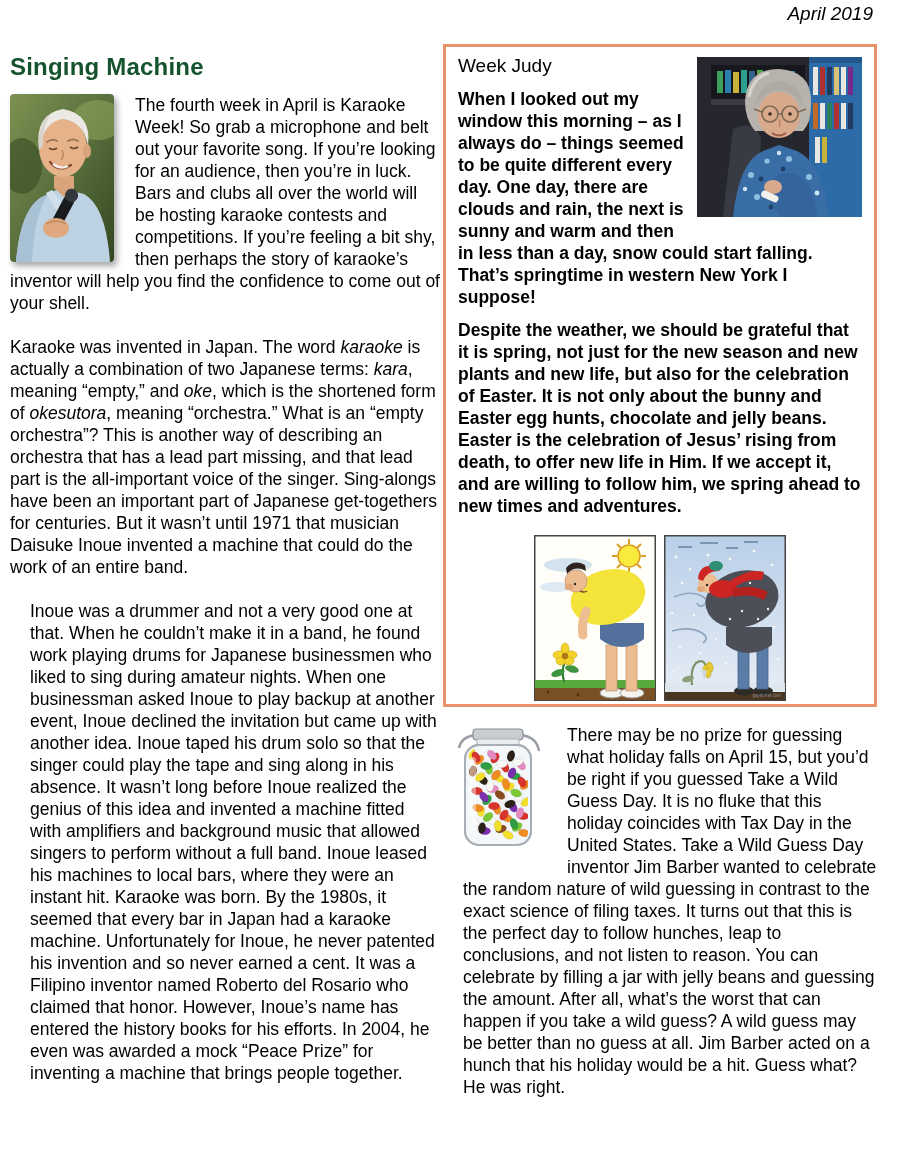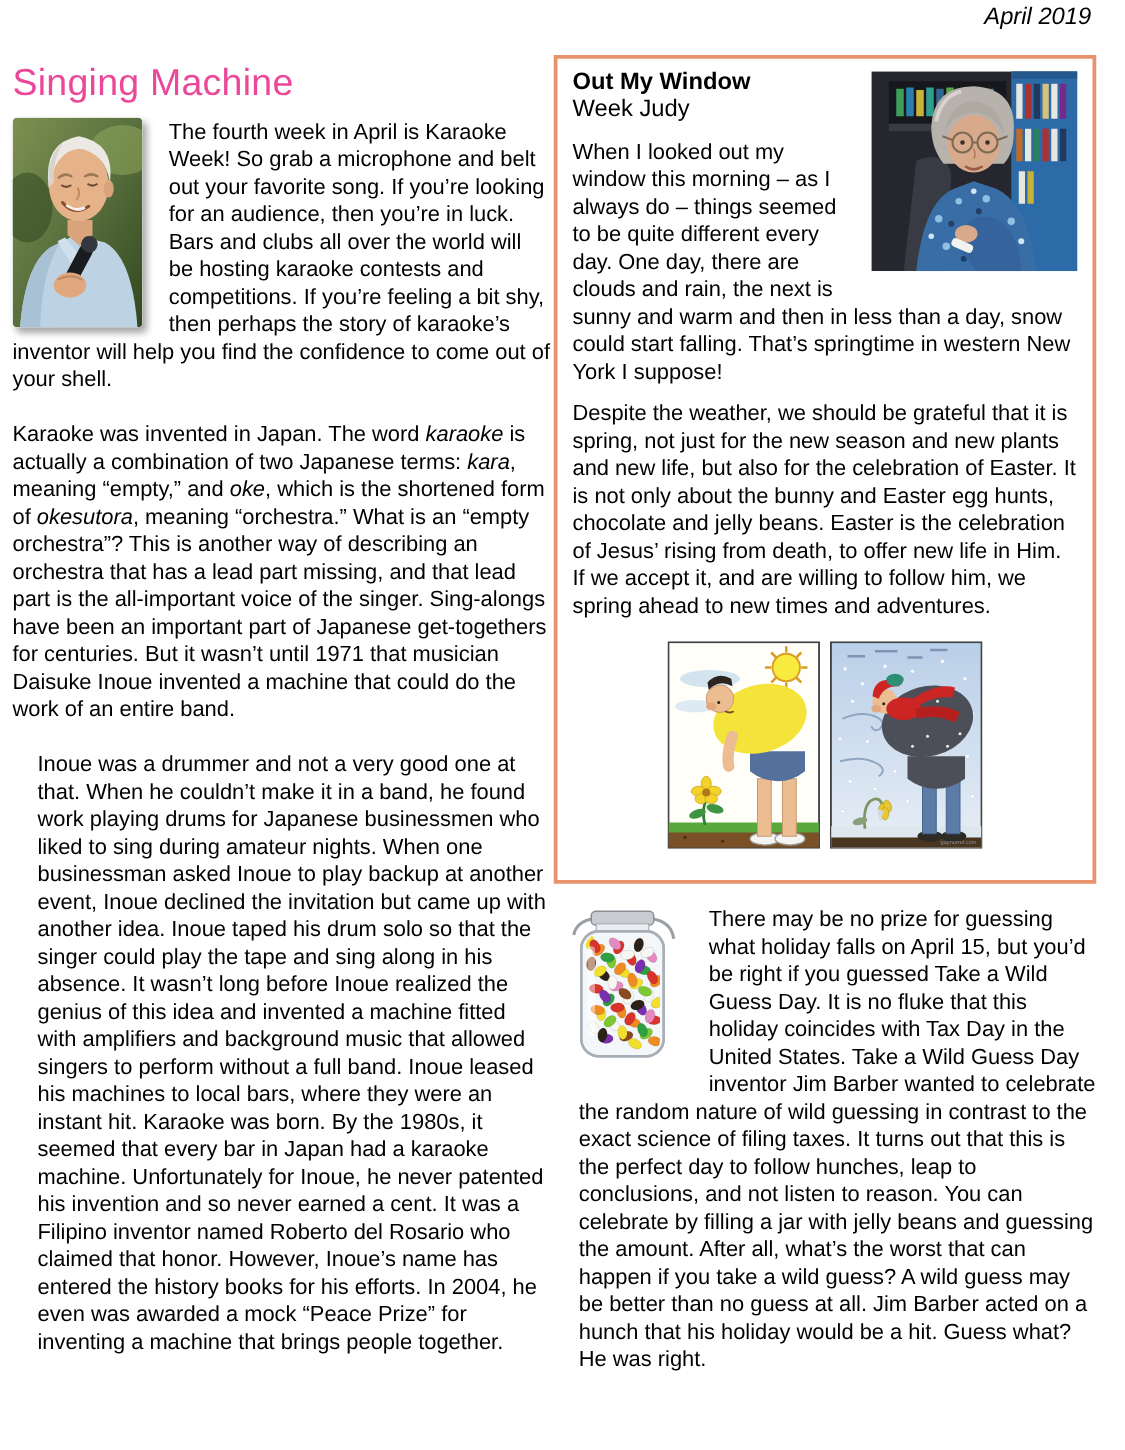--- a/index.html
+++ b/index.html
@@ -10,40 +10,40 @@
     border-radius:14px;
   }
   .issue-date {
     position:absolute; top:3px; right:27px;
     font-style:italic; font-size:19px; line-height:22px;
   }
   .left-col  { position:absolute; left:10px;  top:52px; width:430px; }
   .right-col { position:absolute; left:443px; top:44px; width:434px; }
 
   .section-title {
-    font-size:30px; line-height:29px; font-weight:normal; color:#ec4899;
+    font-size:24px; line-height:29px; font-weight:bold; color:#14532d;
     margin:0 0 13px 0; letter-spacing:0.2px;
   }
   .body-text { font-size:17.5px; line-height:22px; margin:0 0 22px 0; }
   .body-text:last-child { margin-bottom:0;margin-left:20px; }
 
   .float-img { display:block; }
   .singer-wrap {
     float:left; width:104px; height:168px; margin:0 21px 6px 0;
     border-radius:4px; overflow:hidden; box-shadow:3px 4px 6px rgba(0,0,0,0.35);
   }
   .singer-wrap svg, .judy-wrap svg, .jar-wrap svg, .cartoon-panel svg { display:block; width:100%; height:100%; }
 
   .omw-box {
     border:3px solid #e8936b; height:663px; box-sizing:border-box;
     padding:8px 12px 8px 12px; overflow:hidden;
   }
   .omw-title    { font-size:19px; line-height:22px; font-weight:bold; }
   .omw-subtitle { font-size:19px; line-height:22px; margin:0 0 11px 0; }
-  .omw-box .body-text { margin-bottom:11px; }
+  .omw-box .body-text { margin-bottom:11px;font-weight:bold; }
   .judy-wrap { float:right; width:165px; height:160px; margin:2px 0 8px 10px; overflow:hidden; }
 
   .cartoon-row { text-align:center; padding-top:7px; }
   .cartoon-panel { display:inline-block; width:122px; height:166px; margin:0 2px; vertical-align:top; }
 
   .wild-section { margin-top:17px; }
   .jar-wrap { float:left; width:110px; height:126px; margin:3px 14px 4px 0; }
 </style>
 </head>
 <body>
@@ -170,21 +170,20 @@
               <circle cx="86" cy="112" r="2.4"></circle>
               <circle cx="108" cy="130" r="2.2"></circle>
               <circle cx="74" cy="150" r="2.4"></circle>
           </g>
           <path d="M120 160 Q118 128 100 118 Q84 112 74 124 Q68 132 72 144 L84 160 Z" fill="#35649c"></path>
           <ellipse cx="76" cy="130" rx="9" ry="7" fill="#d9a98b"></ellipse>
           <rect x="64" y="136" width="18" height="7" rx="3" fill="#f2f2ee" transform="rotate(24 73 139)"></rect>
         </svg>
       </span>
 
-      <div class="omw-title">Out My Window</div>
       <div class="omw-subtitle">Week Judy</div>
 
       <p class="body-text">When I looked out my window this morning – as I always do – things seemed to be quite different every day.  One day, there are clouds and rain, the next is sunny and warm and then in less than a day, snow could start falling.  That’s springtime in western New York I suppose!</p>
       <p class="body-text">Despite the weather, we should be grateful that it is spring, not just for the new season and new plants and new life, but also for the celebration of Easter.  It is not only about the bunny and Easter egg hunts, chocolate and jelly beans.  Easter is the celebration of Jesus’ rising from death, to offer new life in Him.  If we accept it, and are willing to follow him, we spring ahead to new times and adventures.</p>
 
       <div class="cartoon-row">
         <span class="cartoon-panel">
           <svg viewBox="0 0 122 166" xmlns="http://www.w3.org/2000/svg">
             <rect x="0.75" y="0.75" width="120.5" height="164.5" fill="#fffef8" stroke="#444" stroke-width="1.5"></rect>
             <ellipse cx="34" cy="30" rx="24" ry="7" fill="#d3e4ef"></ellipse>

